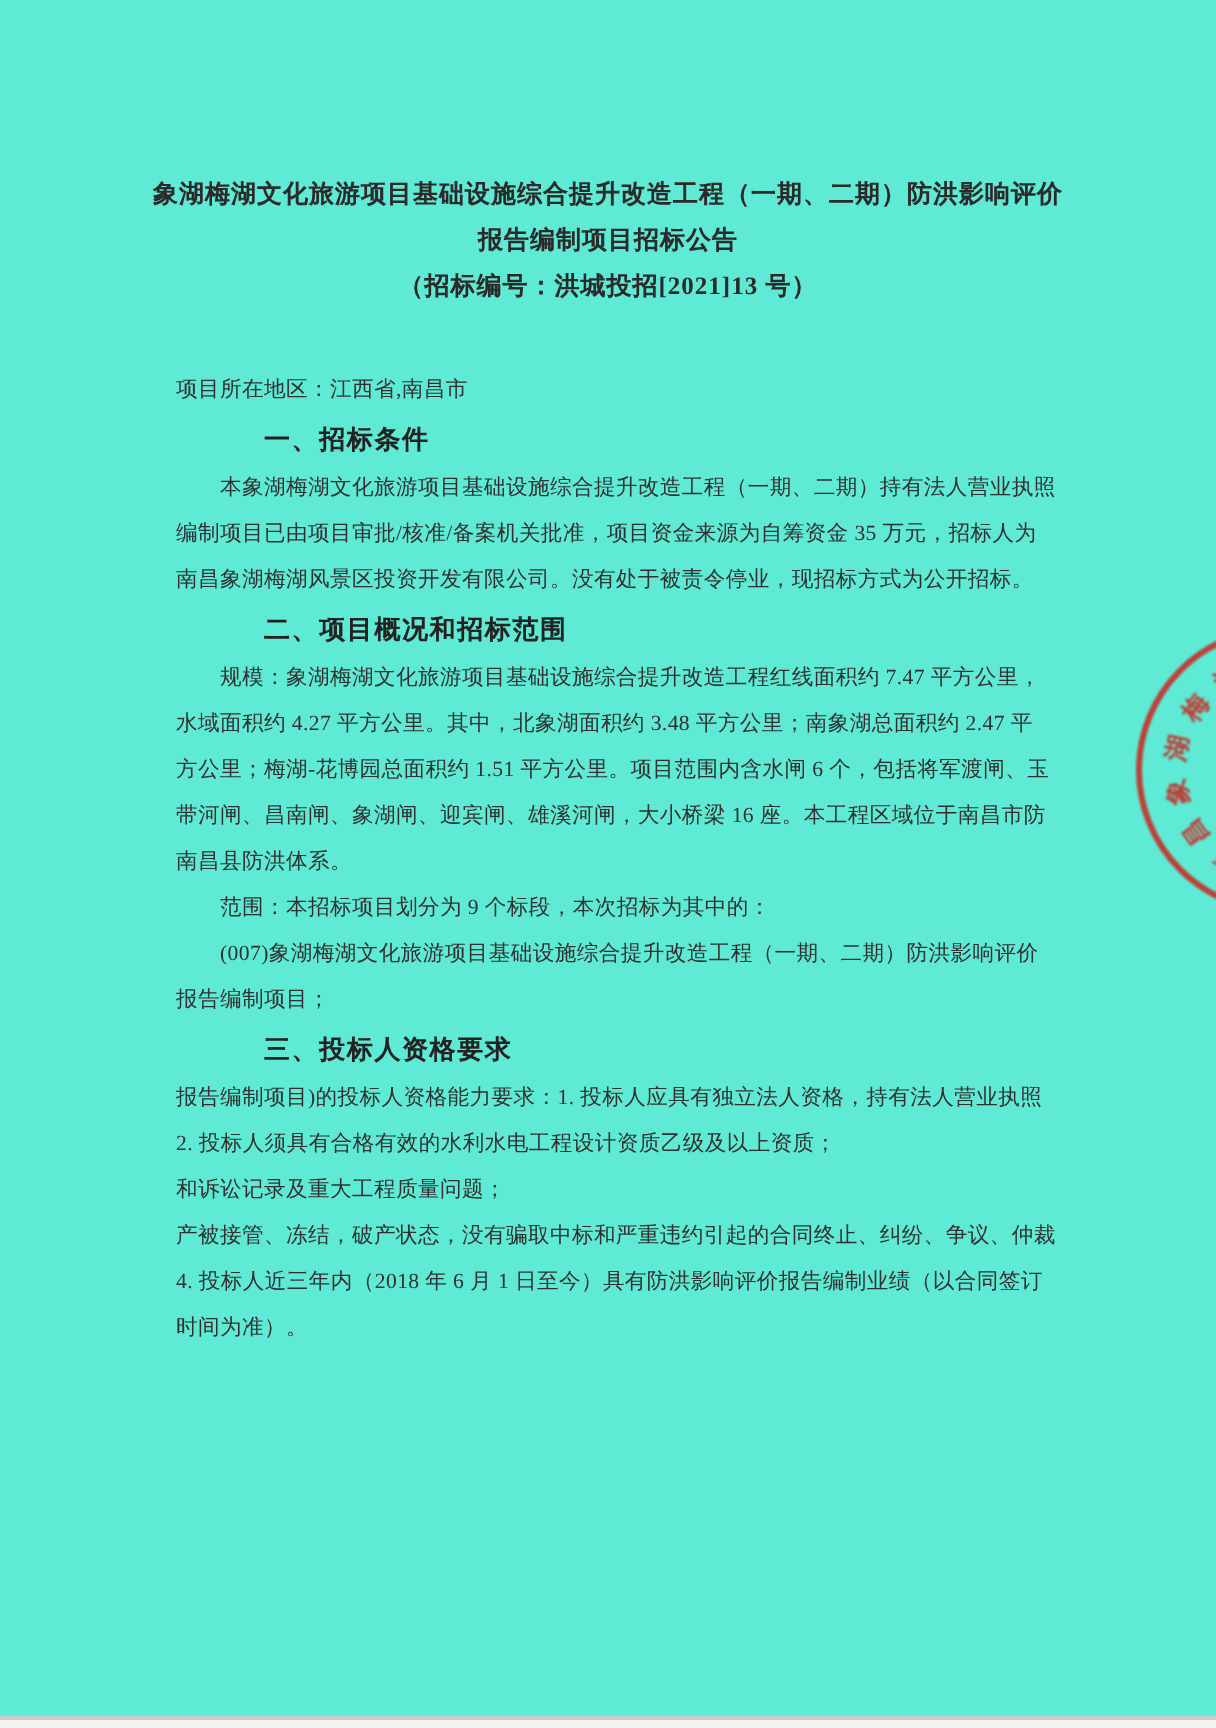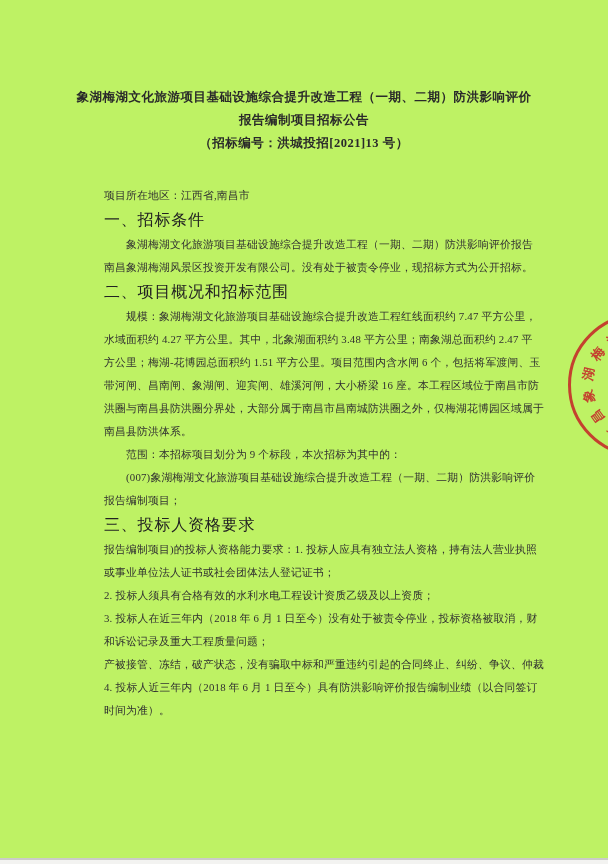--- a/index.html
+++ b/index.html
@@ -1,57 +1,58 @@
 <!DOCTYPE html>
 <html><head>
 <meta charset="utf-8">
 <style>
   html, body { margin: 0; padding: 0; background: #ffffff; }
   .page {
     position: relative;
     width: 608px;
     height: 864px;
-    background: #bef264;
+    background: #5eead4;
     overflow: hidden;
     font-family: "Liberation Serif", "DejaVu Serif", serif;
   }
   .title-block {
     position: absolute;
     top: 86px;
     left: 0;
     width: 608px;
     text-align: center;
     font-size: 12.5px;
     font-weight: bold;
     color: #2a2a2a;
     line-height: 23px;
     letter-spacing: 0.5px;
   }
   .title-line { height: 23px; white-space: nowrap; }
   .body-block {
     position: absolute;
     top: 184px;
-    left: 104px;
+    left: 88px;
     width: 430px;
     font-size: 10.8px;
     color: #303030;
     letter-spacing: 0.2px;
   }
   .text-line {
     height: 23px;
     line-height: 23px;
     white-space: nowrap;
   }
   .text-line.heading {
     height: 26px;
     line-height: 26px;
-    font-weight: normal;
-    font-size: 16px;
+    font-weight: bold;
+    font-size: 13px;
     color: #222222;
     letter-spacing: 0.8px;
+    margin-left: 44px;
   }
   .stamp {
     position: absolute;
     left: 568px;
     top: 313px;
     width: 144px;
     height: 144px;
     filter: blur(0.4px);
     opacity: 0.92;
   }
@@ -87,37 +88,35 @@
 
   <div class="title-block">
     <div class="title-line">象湖梅湖文化旅游项目基础设施综合提升改造工程（一期、二期）防洪影响评价</div>
     <div class="title-line">报告编制项目招标公告</div>
     <div class="title-line">（招标编号：洪城投招[2021]13 号）</div>
   </div>
 
   <div class="body-block" id="body-block">
       <div class="text-line">项目所在地区：江西省,南昌市</div>
       <div class="text-line heading">一、招标条件</div>
-      <div class="text-line">　　象湖梅湖文化旅游项目基础设施综合提升改造工程（一期、二期）防洪影响评价报告</div>
+      <div class="text-line">　　本象湖梅湖文化旅游项目基础设施综合提升改造工程（一期、二期）持有法人营业执照</div>
+      <div class="text-line">编制项目已由项目审批/核准/备案机关批准，项目资金来源为自筹资金 35 万元，招标人为</div>
       <div class="text-line">南昌象湖梅湖风景区投资开发有限公司。没有处于被责令停业，现招标方式为公开招标。</div>
       <div class="text-line heading">二、项目概况和招标范围</div>
       <div class="text-line">　　规模：象湖梅湖文化旅游项目基础设施综合提升改造工程红线面积约 7.47 平方公里，</div>
       <div class="text-line">水域面积约 4.27 平方公里。其中，北象湖面积约 3.48 平方公里；南象湖总面积约 2.47 平</div>
       <div class="text-line">方公里；梅湖-花博园总面积约 1.51 平方公里。项目范围内含水闸 6 个，包括将军渡闸、玉</div>
       <div class="text-line">带河闸、昌南闸、象湖闸、迎宾闸、雄溪河闸，大小桥梁 16 座。本工程区域位于南昌市防</div>
-      <div class="text-line">洪圈与南昌县防洪圈分界处，大部分属于南昌市昌南城防洪圈之外，仅梅湖花博园区域属于</div>
       <div class="text-line">南昌县防洪体系。</div>
       <div class="text-line">　　范围：本招标项目划分为 9 个标段，本次招标为其中的：</div>
       <div class="text-line">　　(007)象湖梅湖文化旅游项目基础设施综合提升改造工程（一期、二期）防洪影响评价</div>
       <div class="text-line">报告编制项目；</div>
       <div class="text-line heading">三、投标人资格要求</div>
       <div class="text-line">报告编制项目)的投标人资格能力要求：1. 投标人应具有独立法人资格，持有法人营业执照</div>
-      <div class="text-line">或事业单位法人证书或社会团体法人登记证书；</div>
       <div class="text-line">2. 投标人须具有合格有效的水利水电工程设计资质乙级及以上资质；</div>
-      <div class="text-line">3. 投标人在近三年内（2018 年 6 月 1 日至今）没有处于被责令停业，投标资格被取消，财</div>
       <div class="text-line">和诉讼记录及重大工程质量问题；</div>
       <div class="text-line">产被接管、冻结，破产状态，没有骗取中标和严重违约引起的合同终止、纠纷、争议、仲裁</div>
       <div class="text-line">4. 投标人近三年内（2018 年 6 月 1 日至今）具有防洪影响评价报告编制业绩（以合同签订</div>
       <div class="text-line">时间为准）。</div>
     </div>
 
   <div class="stamp">
     <div class="stamp-ring"></div>
     <div id="seal-chars">
         <span class="seal-char" style="left: 46px; top: 117.033px; color: rgb(197, 51, 43); transform: translate(-50%, -50%) rotate(-150deg);">南</span>

